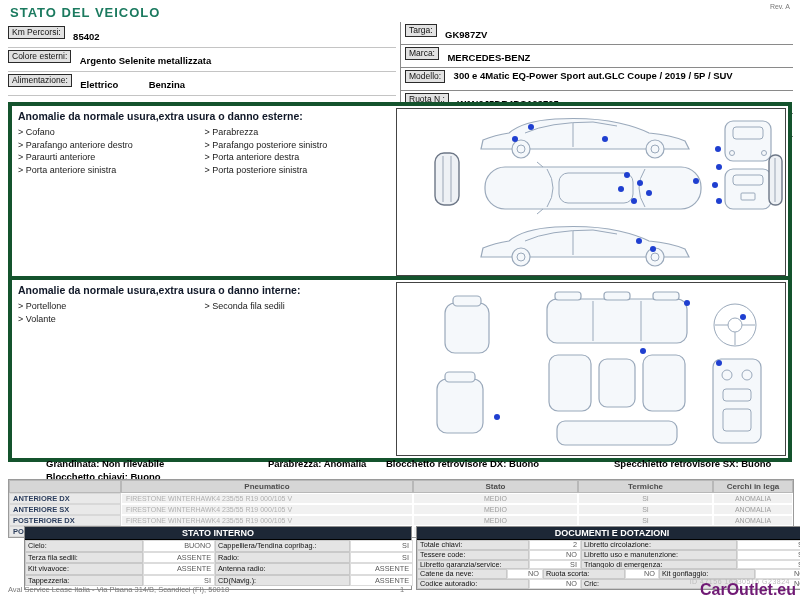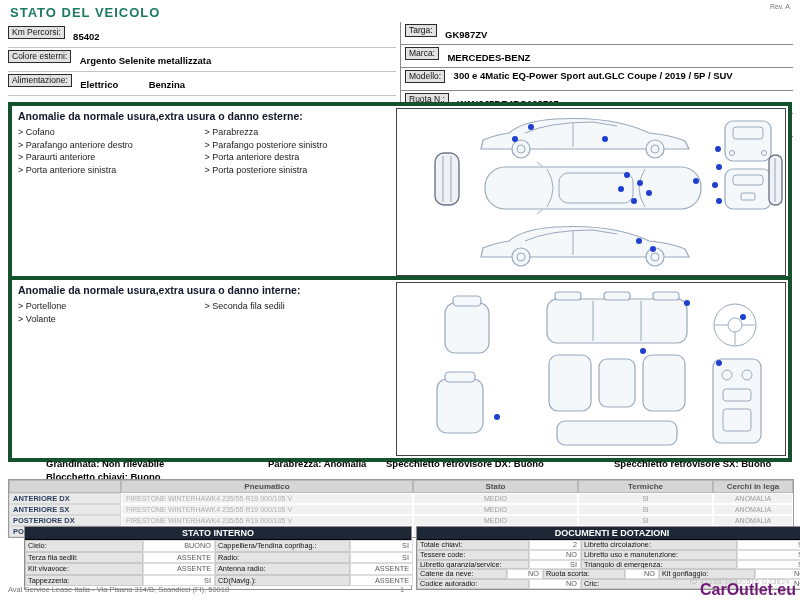--- a/index.html
+++ b/index.html
@@ -244,21 +244,21 @@
           <circle class="dot" cx="322" cy="80" r="3"></circle>
         </g>
       </svg>
     </div>
   </div>
 
   <div class="summary">
     <div class="l1">
       <span class="sum-item sum0"><span>Grandinata:</span> <span>Non rilevabile</span></span>
       <span class="sum-item sum1"><span>Parabrezza:</span> <span>Anomalia</span></span>
-      <span class="sum-item sum2"><span>Specchietto retrovisore DX:</span> <span>Buono</span></span>
+      <span class="sum-item sum2"><span>Blocchetto retrovisore DX:</span> <span>Buono</span></span>
       <span class="sum-item"><span>Specchietto retrovisore SX:</span> <span>Buono</span></span>
     </div>
     <div class="l2">
       <span>Blocchetto chiavi:</span> <span>Buono</span>
     </div>
   </div>
 
   <div class="tires">
     <div class="t-row t-head">
       <div class="t-cell"></div>

